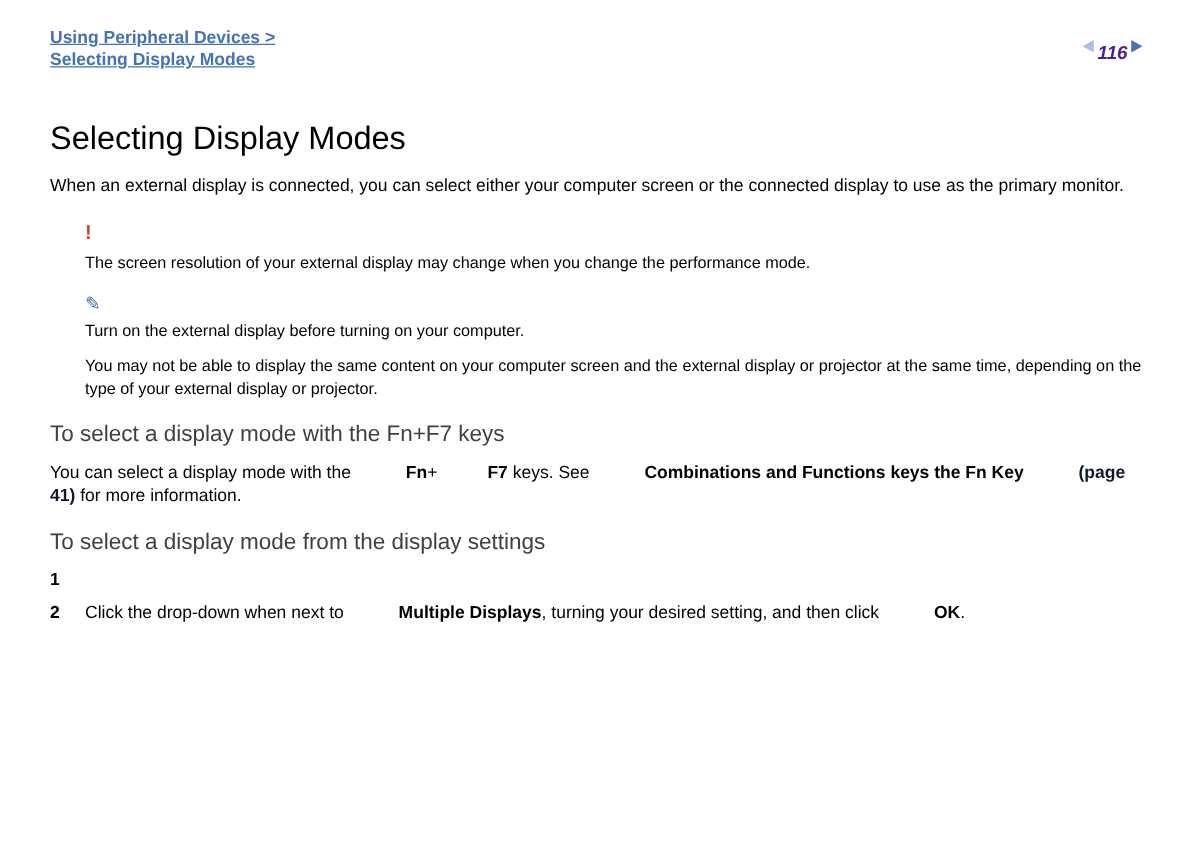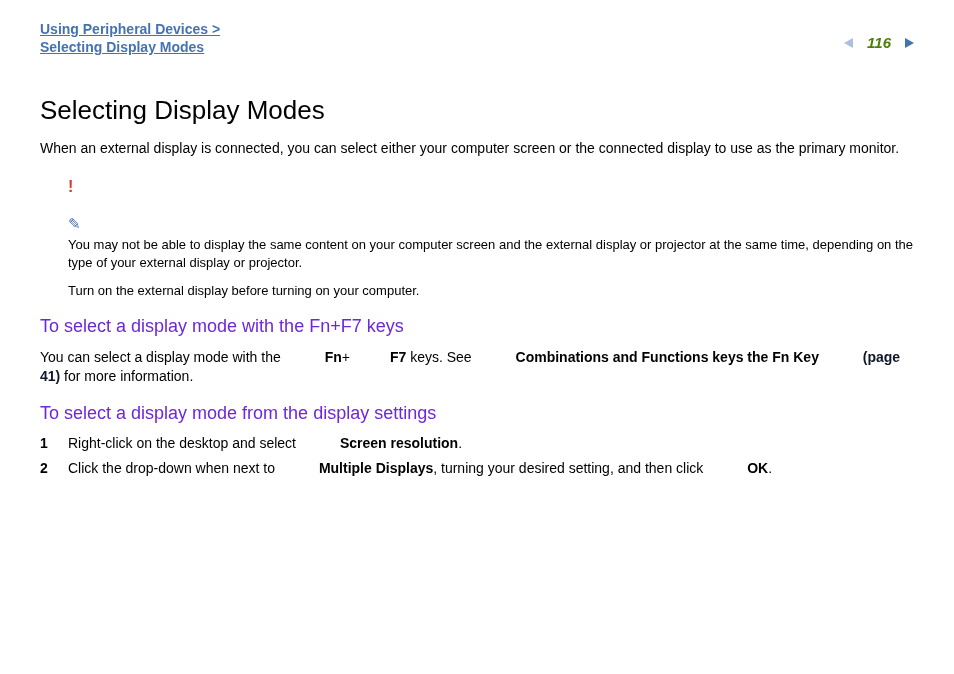--- a/index.html
+++ b/index.html
@@ -23,23 +23,22 @@
   .breadcrumb {
     color: #4472b2;
     font-weight: bold;
     font-size: 14px;
     line-height: 1.3;
     text-decoration: underline;
   }
   .breadcrumb .sub { display: block; }
   .pagenum-wrap {
     display: flex;
-    align-items: center;
-    gap: 14px;
-    color: #4d7c0f;
+    gap: 3px;
+    color: #4c1d95;
     font-weight: bold;
     font-style: italic;
     font-size: 15px;
     padding-top: 12px;
   }
   .arrow-left {
     width: 0; height: 0;
     border-top: 5px solid transparent;
     border-bottom: 5px solid transparent;
     border-right: 9px solid #a9c0de;
@@ -74,21 +73,21 @@
     font-size: 15px;
     display: inline-block;
     margin-bottom: 2px;
     transform: none;
   }
   .note-block p { margin-bottom: 10px; }
   .note-block p:last-child { margin-bottom: 0; }
   h2 {
     font-size: 18px;
     font-weight: normal;
-    color: #6d28d9;
+    color: #404040;
     margin-top: 14px;
     margin-bottom: 8px;
   }
   .para { margin-bottom: 12px; }
   .link { color: #0f172a; }
   b { font-weight: bold; margin-left: 40px; }
   ol.steps {
     list-style: none;
     margin-top: 4px;
   }
@@ -116,40 +115,38 @@
     <span class="arrow-right"></span>
   </div>
 </div>
 
 <h1>Selecting Display Modes</h1>
 
 <p class="intro">When an external display is connected, you can select either your computer screen or the connected display to use as the primary monitor.</p>
 
 <div class="note-block">
   <span class="icon-caution">!</span>
+  <p>The screen resolution of your external display may change when you change the performance mode.</p>
 </div>
 
 <div class="note-block">
   <span class="icon-pencil">✎</span>
+  <p>Turn on the external display before turning on your computer.</p>
   <p>You may not be able to display the same content on your computer screen and the external display or projector at the same time, depending on the type of your external display or projector.</p>
-  <p>Turn on the external display before turning on your computer.</p>
 </div>
 
 <h2>To select a display mode with the Fn+F7 keys</h2>
 <p class="para">
   <span>You can select a display mode with the </span><b>Fn</b><span>+</span><b>F7</b><span> keys. See </span><b>Combinations and Functions keys the Fn Key </b><b class="link">(page 41)</b><span> for more information.</span>
 </p>
 
 <h2>To select a display mode from the display settings</h2>
 <ol class="steps">
   <li>
     <span class="num">1</span>
-    <span>
-      <span>Right-click on the desktop and select </span><b>Screen resolution</b><span>.</span>
-    </span>
   </li>
   <li>
     <span class="num">2</span>
     <span>
       <span>Click the drop-down when next to </span><b>Multiple Displays</b><span>, turning your desired setting, and then click </span><b>OK</b><span>.</span>
     </span>
   </li>
 </ol>
 
 </body></html>

